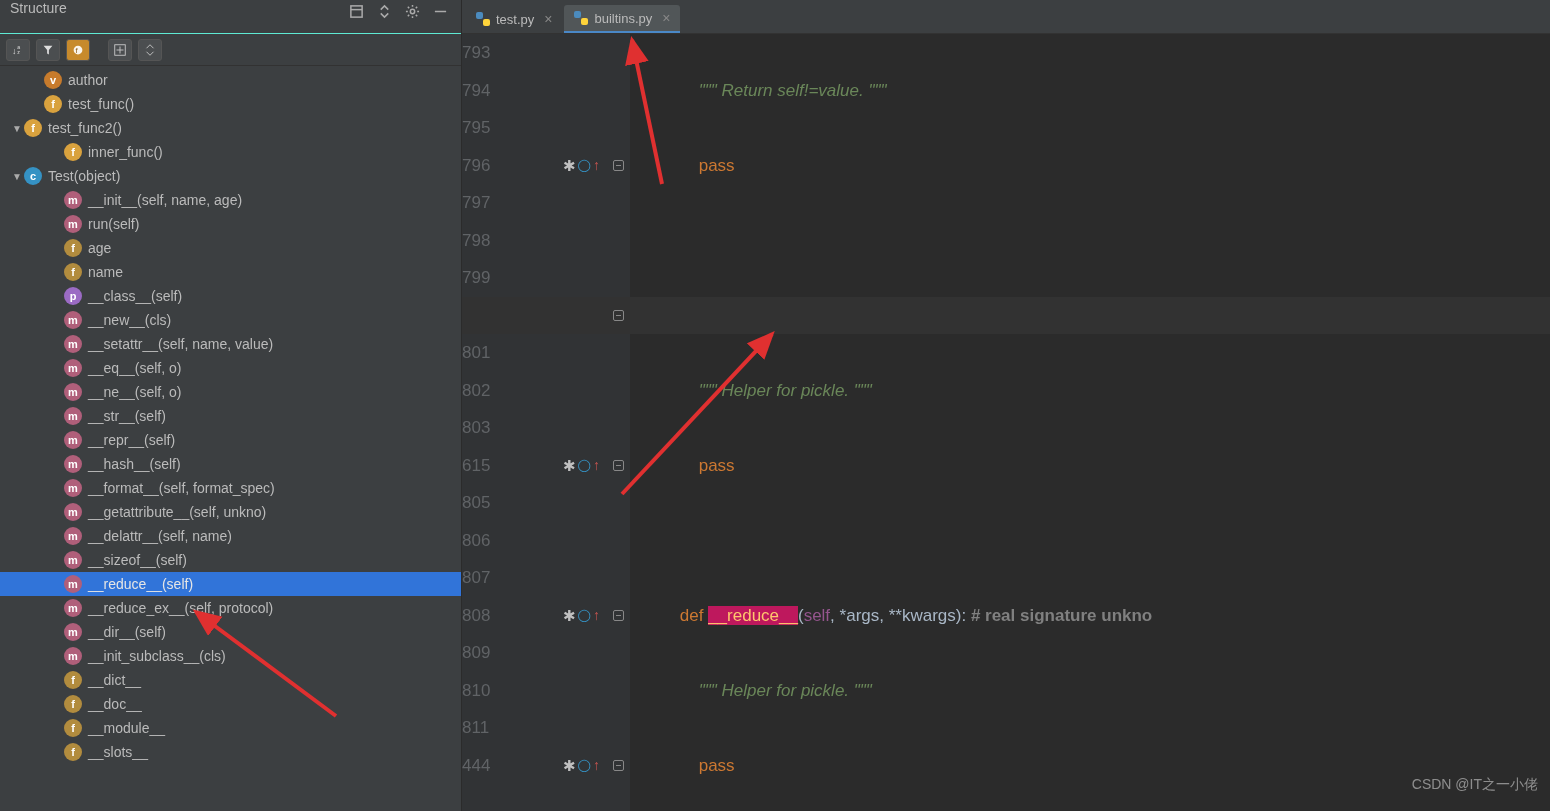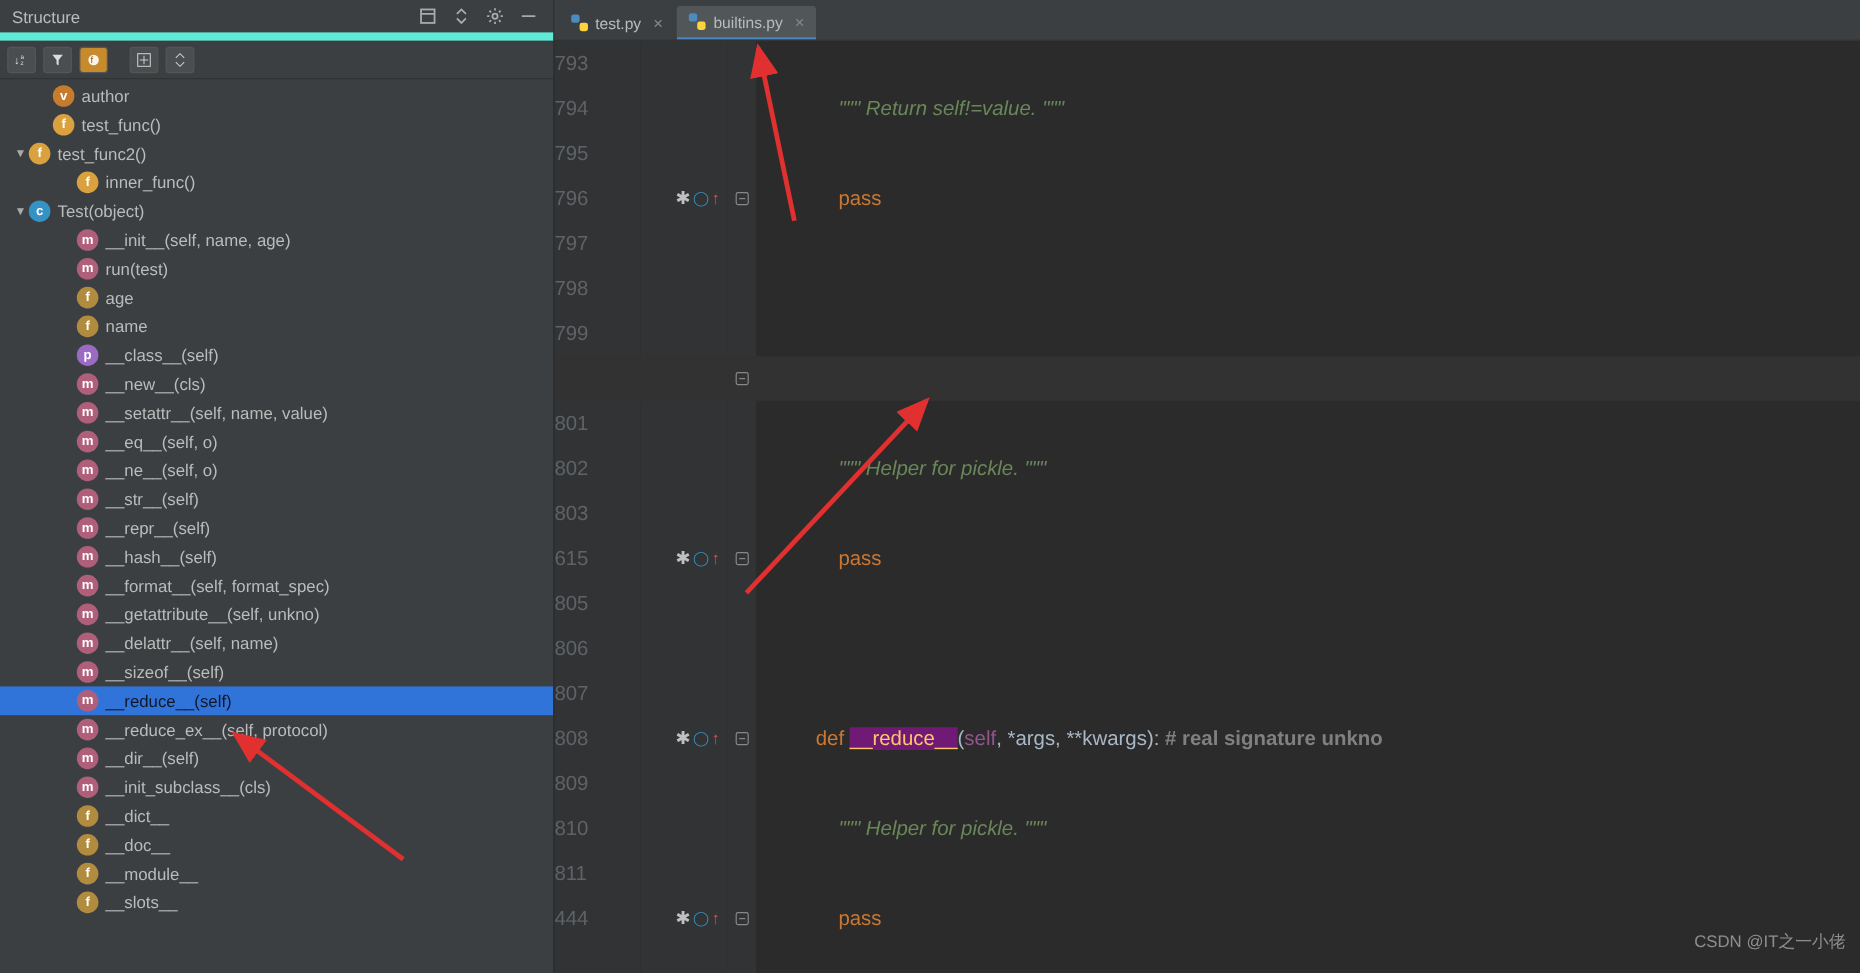--- a/index.html
+++ b/index.html
@@ -1,40 +1,40 @@
 <!DOCTYPE html>
 <html><head>
 <meta charset="utf-8">
 <style>
 * { margin:0; padding:0; box-sizing:border-box; font-family:"Segoe UI",Arial,sans-serif; }
 html,body{width:1550px;height:811px;overflow:hidden;background:#2b2b2b;color:#bbb;}
 .root{display:flex;height:100%;}
 .sidebar{width:462px;background:#3c3f41;display:flex;flex-direction:column;border-right:1px solid #2b2b2b;}
-.sb-header{height:34px;display:flex;align-items:center;padding:0 10px;background:#3c3f41;border-bottom:7px solid #5eead4;}
+.sb-header{height:34px;display:flex;align-items:flex-start;padding:0 10px;background:#3c3f41;border-bottom:1px solid #5eead4;}
 .sb-title{color:#bbb;font-size:14px;}
 .sb-header-spacer{flex:1;}
 .sb-header-icon{width:22px;height:22px;margin-left:6px;display:flex;align-items:center;justify-content:center;color:#aaa;cursor:pointer;}
 .sb-header-icon svg{width:15px;height:15px;stroke:#aaa;fill:none;stroke-width:1.6;}
 .sb-toolbar{height:32px;display:flex;align-items:center;padding:0 6px;gap:6px;background:#3c3f41;border-bottom:1px solid #323232;}
 .tb-btn{width:24px;height:22px;border:1px solid #555;border-radius:3px;display:flex;align-items:center;justify-content:center;background:#4b4e50;cursor:pointer;}
 .tb-btn svg{width:14px;height:14px;}
 .tb-gap{width:6px;}
 .tree{flex:1;overflow:auto;padding-top:2px;font-size:14px;}
 .tree-row{height:24px;display:flex;align-items:center;white-space:nowrap;cursor:pointer;}
 .tree-row.selected{background:#3174d9;color:#fff;}
 .tree-arrow{width:14px;display:inline-flex;justify-content:center;color:#aaa;font-size:10px;}
 .t-icon{width:18px;height:18px;border-radius:9px;display:inline-flex;align-items:center;justify-content:center;font-size:11px;font-weight:bold;color:#fff;margin-right:6px;flex-shrink:0;}
 .ic-v{background:#c77b2c;}
 .ic-f{background:#d9a23e;}
 .ic-c{background:#3592c4;}
 .ic-m{background:#b05f7a;}
 .ic-fd{background:#b28c3e;}
 .ic-p{background:#9b6bc4;}
 .tree-label{color:#bbb;}
-.tree-row.selected .tree-label{color:#0f172a;}
+.tree-row.selected .tree-label{color:#e5e5e5;}
 .editor{flex:1;display:flex;flex-direction:column;background:#2b2b2b;min-width:0;}
 .tabs{height:34px;display:flex;align-items:flex-end;background:#3c3f41;border-bottom:1px solid #323232;padding-left:4px;}
 .tab{height:28px;display:flex;align-items:center;padding:0 10px;gap:6px;font-size:13px;color:#bbb;cursor:pointer;border-top-left-radius:3px;border-top-right-radius:3px;margin-right:2px;}
 .tab.active{background:#515658;border-bottom:2px solid #4a88c7;}
 .tab-close{color:#888;font-size:14px;margin-left:4px;}
 .py-icon{width:14px;height:14px;display:inline-block;position:relative;}
 .py-icon::before{content:"";position:absolute;left:0;top:0;width:7px;height:7px;background:#4b8bbe;border-radius:2px;}
 .py-icon::after{content:"";position:absolute;right:0;bottom:0;width:7px;height:7px;background:#ffd43b;border-radius:2px;}
 .code-area{flex:1;display:flex;overflow:hidden;font-family:"JetBrains Mono","Consolas",monospace;font-size:17px;line-height:37.5px;position:relative;}
 .gutter{width:72px;color:#606366;padding-right:16px;user-select:none;background:#313335;}
@@ -44,21 +44,21 @@
 .mk-circ{color:#3592c4;font-size:12px;}
 .mk-arr{color:#c75450;font-size:14px;}
 .fold{width:24px;background:#313335;}
 .fold .frow{height:37.5px;display:flex;align-items:center;justify-content:center;color:#888;}
 .fold-box{width:11px;height:11px;border:1px solid #888;border-radius:2px;position:relative;}
 .fold-box::after{content:"";position:absolute;left:2px;right:2px;top:4px;border-top:1px solid #888;}
 .code{flex:1;padding-left:12px;white-space:pre;overflow:hidden;}
 .code .crow{height:37.5px;}
 .kw{color:#cc7832;}
 .fn{color:#ffc66d;}
-.fn-hl{color:#ffc66d;background:#701a75;}
+.fn-hl{color:#ffc66d;background:#be185d;}
 .par{color:#a9b7c6;}
 .slf{color:#94558d;}
 .cmt{color:#808080;font-weight:bold;}
 .str{color:#6a8759;font-style:italic;}
 .gutter .grow{height:37.5px;}
 .code-hl{position:absolute;left:0;right:0;height:37.5px;background:#323232;pointer-events:none;}
 .red-arrow{position:absolute;pointer-events:none;}
 .red-arrow svg{overflow:visible;}
 .watermark{position:absolute;right:12px;bottom:8px;color:#cfcfcf;opacity:.6;font-size:14px;font-family:Arial;}
 </style>
@@ -155,21 +155,21 @@
           <span class="tree-label">Test(object)</span>
         </div>
         <div class="tree-row" style="padding-left: 50px;">
           <span class="tree-arrow"></span>
           <span class="t-icon ic-m">m</span>
           <span class="tree-label">__init__(self, name, age)</span>
         </div>
         <div class="tree-row" style="padding-left: 50px;">
           <span class="tree-arrow"></span>
           <span class="t-icon ic-m">m</span>
-          <span class="tree-label">run(test)</span>
+          <span class="tree-label">run(self)</span>
         </div>
         <div class="tree-row" style="padding-left: 50px;">
           <span class="tree-arrow"></span>
           <span class="t-icon ic-fd">f</span>
           <span class="tree-label">age</span>
         </div>
         <div class="tree-row" style="padding-left: 50px;">
           <span class="tree-arrow"></span>
           <span class="t-icon ic-fd">f</span>
           <span class="tree-label">name</span>

